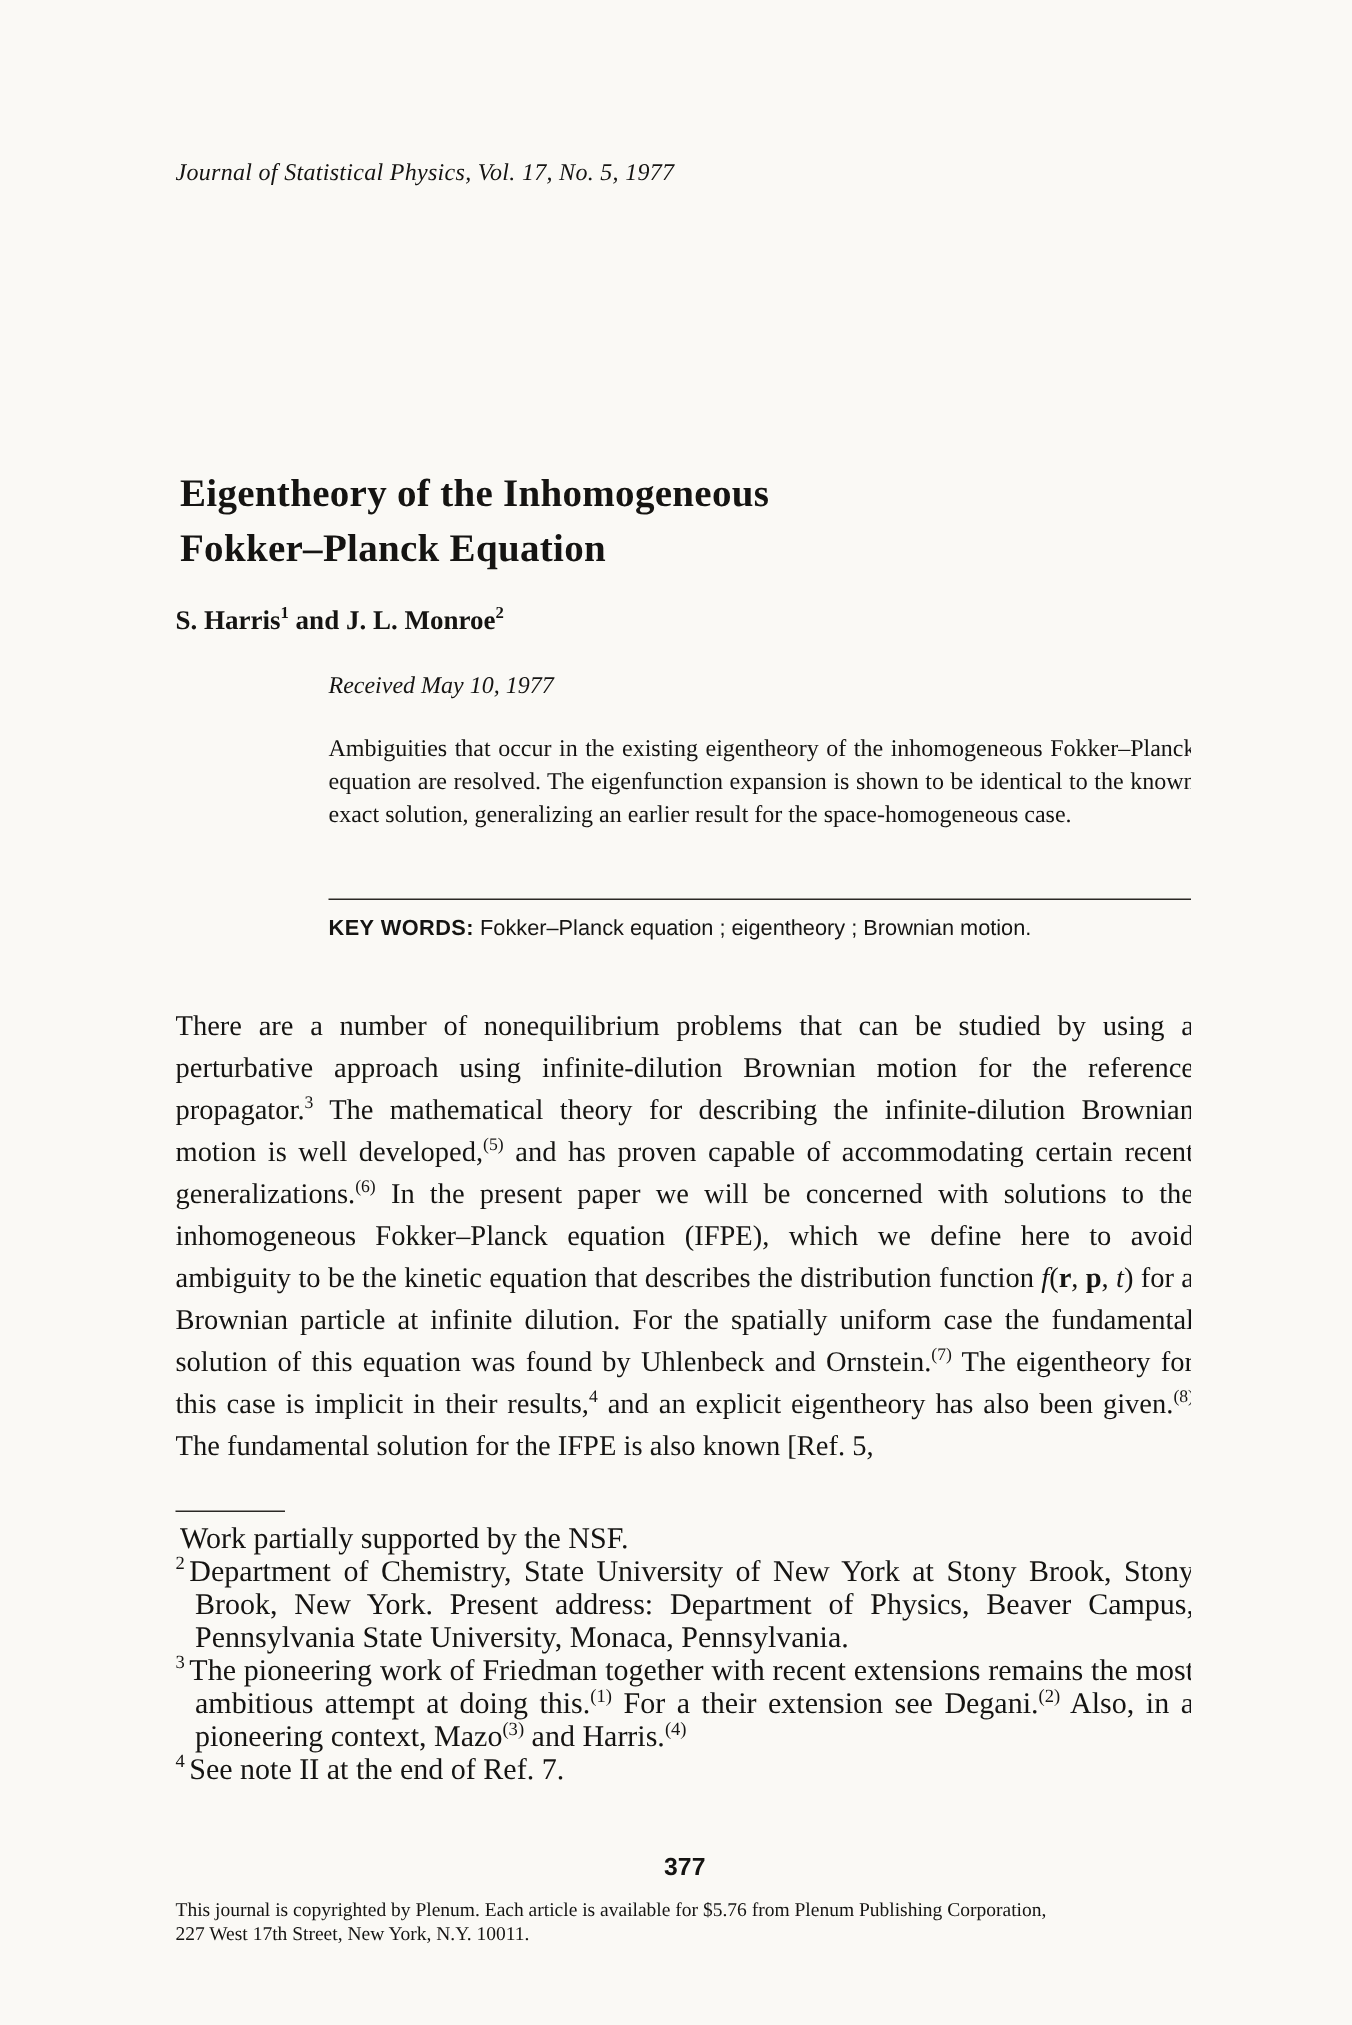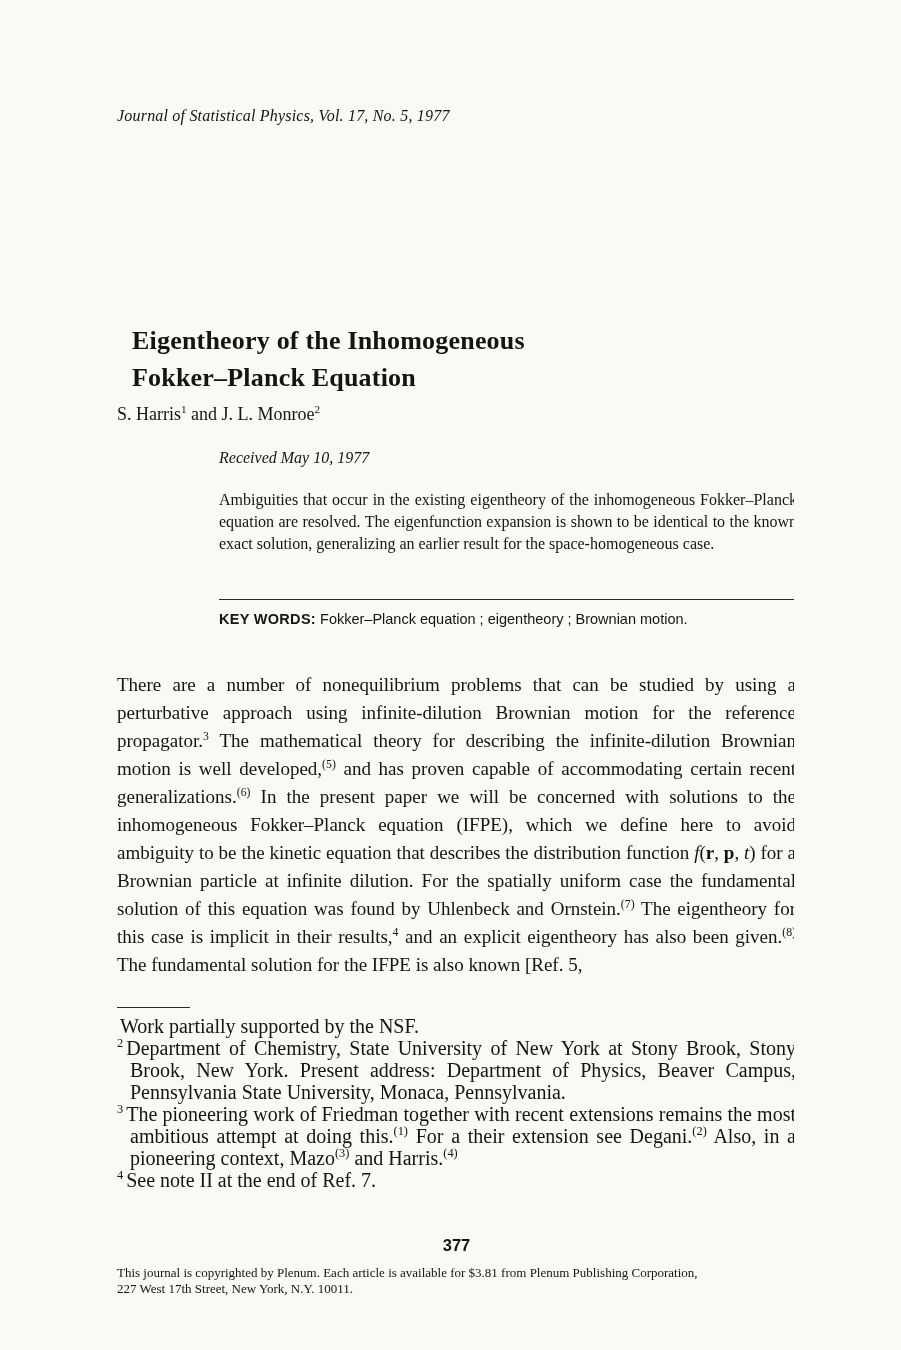--- a/index.html
+++ b/index.html
@@ -18,32 +18,32 @@
   .journal-line {
     position: absolute;
     top: 107px; left: 117px;
     font-style: italic;
     font-size: 16px;
     letter-spacing: 0.2px;
   }
   .title {
     position: absolute;
     top: 306px; left: 116px;
-    margin: 16px;
+    margin: 4px;
     font-size: 26px;
     font-weight: bold;
     line-height: 37px;
     letter-spacing: 0.2px;
   }
   .title span { display: block; }
   .authors {
     position: absolute;
     top: 403px; left: 117px;
     font-size: 18px;
-    font-weight: normal;
+    font-weight: bold;
   }
   .authors sup { font-size: 0.62em; }
   .received {
     position: absolute;
     top: 449px; left: 219px;
     font-style: italic;
     font-size: 16px;
   }
   .abstract {
     position: absolute;
@@ -150,17 +150,17 @@
       <sup class="fn-marker">3</sup><span class="fn-text"><span>The pioneering work of Friedman together with recent extensions remains the most ambitious attempt at doing this.</span><sup>(1)</sup><span> For a their extension see Degani.</span><sup>(2)</sup><span> Also, in a pioneering context, Mazo</span><sup>(3)</sup><span> and Harris.</span><sup>(4)</sup></span>
     </div>
     <div class="footnote">
       <sup class="fn-marker">4</sup><span class="fn-text"><span>See note II at the end of Ref. 7.</span></span>
     </div>
   </div>
 
   <div class="page-number">377</div>
 
   <div class="copyright">
-    <div>This journal is copyrighted by Plenum. Each article is available for $3.81 from Plenum Publishing Corporation,</div>
+    <div>This journal is copyrighted by Plenum. Each article is available for $5.76 from Plenum Publishing Corporation,</div>
     <div>227 West 17th Street, New York, N.Y. 10011.</div>
   </div>
 
 </div>
 
 </body></html>

